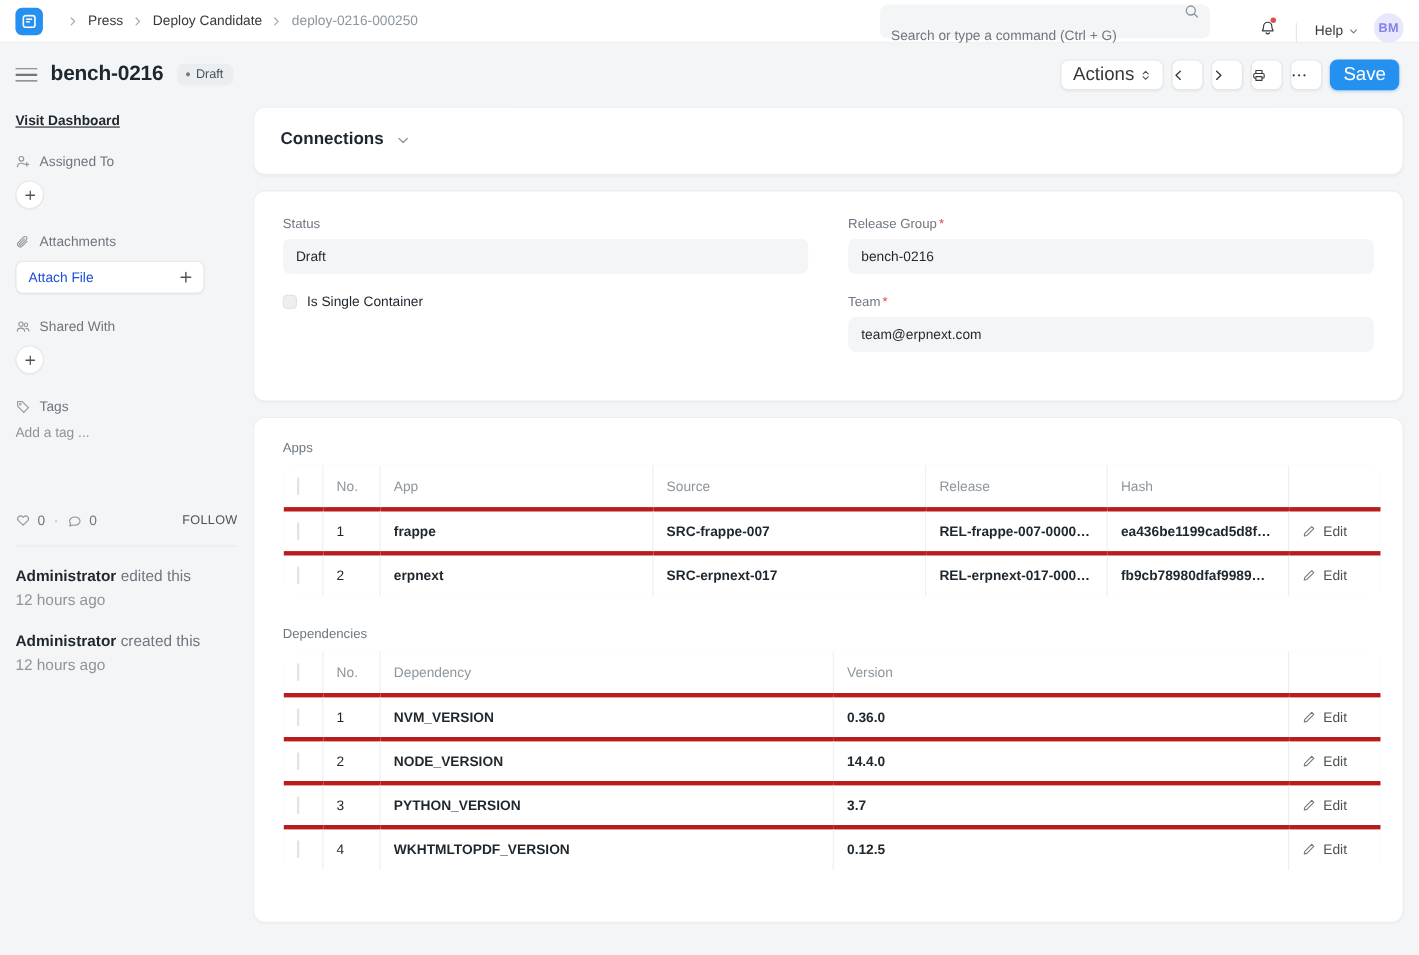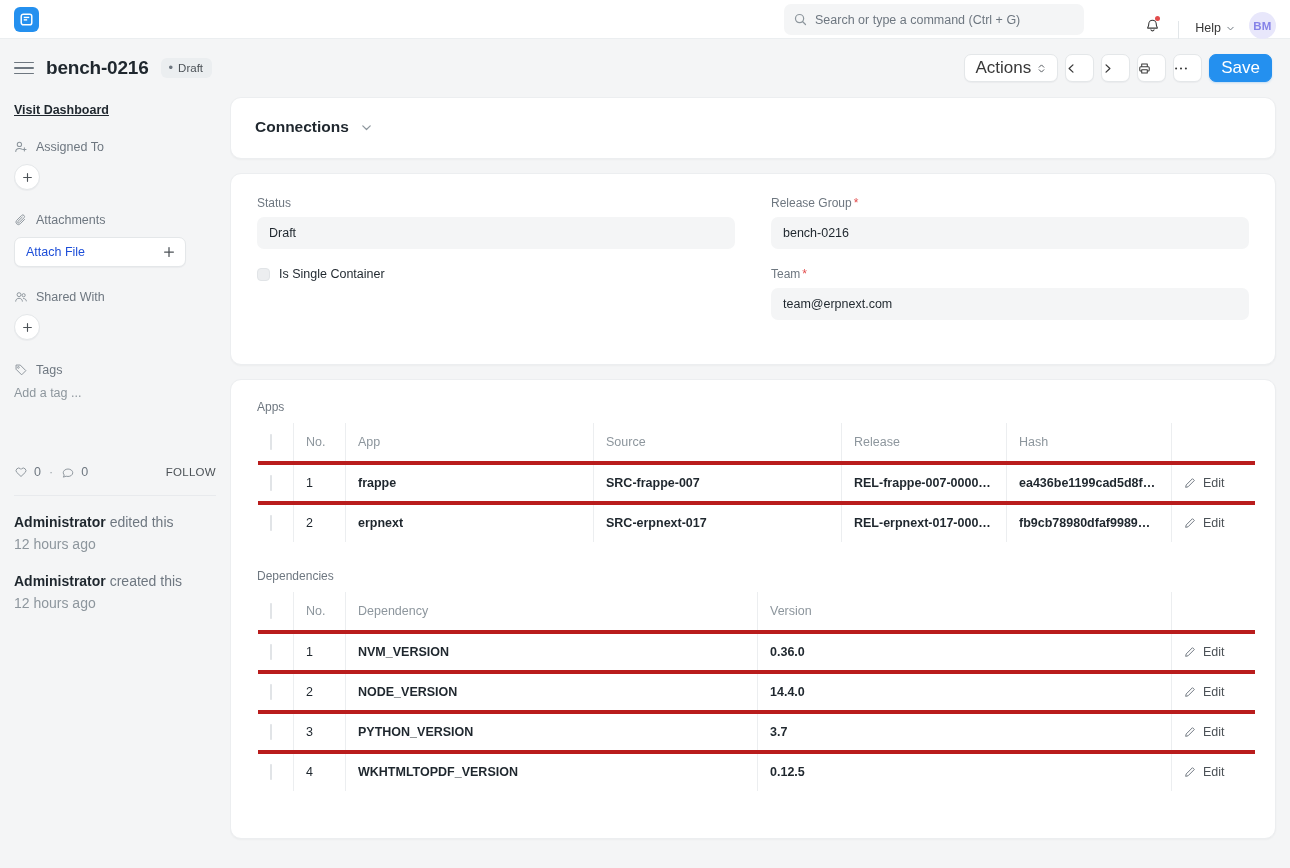--- a/index.html
+++ b/index.html
@@ -38,27 +38,28 @@
     color: #9ea7ad; margin: 0 9px; font-size: 12px; line-height: 1;
     display: inline-flex;
   }
   .crumb {
     color: #383838; text-decoration: none; white-space: nowrap;
   }
   .crumb.muted { color: #8d969d; }
 
   .search-wrap {
     position: absolute;
-    left: 784px; top: 4px;
+    left: 800px; top: 4px;
     width: 300px; height: 31px;
     background: #f4f5f6;
     border-radius: 7px;
-    display: flex; align-items: center;
+    display: flex; align-items: flex-end;
     padding: 0 10px;
     gap: 8px;
+    flex-direction: column;
   }
   .search-wrap .ico { color: #8d969d; display:flex; }
   .search-input {
     border: none; outline: none; background: transparent;
     font-family: inherit; font-size: 12.5px; color: #1f272e;
     width: 100%;
   }
   .search-input::placeholder { color: #6e7780; }
 
   .nav-right {
@@ -289,20 +290,40 @@
 
 <div class="navbar">
   <div class="logo">
     <svg width="13" height="13" viewBox="0 0 16 16" fill="none" aria-hidden="true">
       <rect x="1.5" y="1.5" width="13" height="13" rx="2.6" stroke="#ffffff" stroke-width="1.8"></rect>
       <rect x="4.6" y="4.6" width="6.8" height="1.7" fill="#ffffff"></rect>
       <rect x="4.6" y="7.6" width="4.2" height="1.7" fill="#ffffff"></rect>
     </svg>
   </div>
 
+  <nav class="breadcrumb">
+    <span class="crumb-sep">
+      <svg width="9" height="9" viewBox="0 0 10 10" fill="none">
+          <path d="M3 1.5L6.5 5L3 8.5" stroke="#9ea7ad" stroke-width="1.2" stroke-linecap="round" stroke-linejoin="round"></path>
+        </svg>
+    </span>
+    <a class="crumb" href="#">Press</a>
+    <span class="crumb-sep">
+      <svg width="9" height="9" viewBox="0 0 10 10" fill="none">
+          <path d="M3 1.5L6.5 5L3 8.5" stroke="#9ea7ad" stroke-width="1.2" stroke-linecap="round" stroke-linejoin="round"></path>
+        </svg>
+    </span>
+    <a class="crumb" href="#">Deploy Candidate</a>
+    <span class="crumb-sep">
+      <svg width="9" height="9" viewBox="0 0 10 10" fill="none">
+          <path d="M3 1.5L6.5 5L3 8.5" stroke="#9ea7ad" stroke-width="1.2" stroke-linecap="round" stroke-linejoin="round"></path>
+        </svg>
+    </span>
+    <span class="crumb muted">deploy-0216-000250</span>
+  </nav>
 
   <div class="search-wrap">
     <span class="ico">
       <svg width="13" height="13" viewBox="0 0 14 14" fill="none">
           <circle cx="6" cy="6" r="4.4" stroke="#8d969d" stroke-width="1.3"></circle>
           <path d="M9.4 9.4L12.4 12.4" stroke="#8d969d" stroke-width="1.3" stroke-linecap="round"></path>
         </svg>
     </span>
     <input class="search-input" type="text" placeholder="Search or type a command (Ctrl + G)" style="">
   </div>

